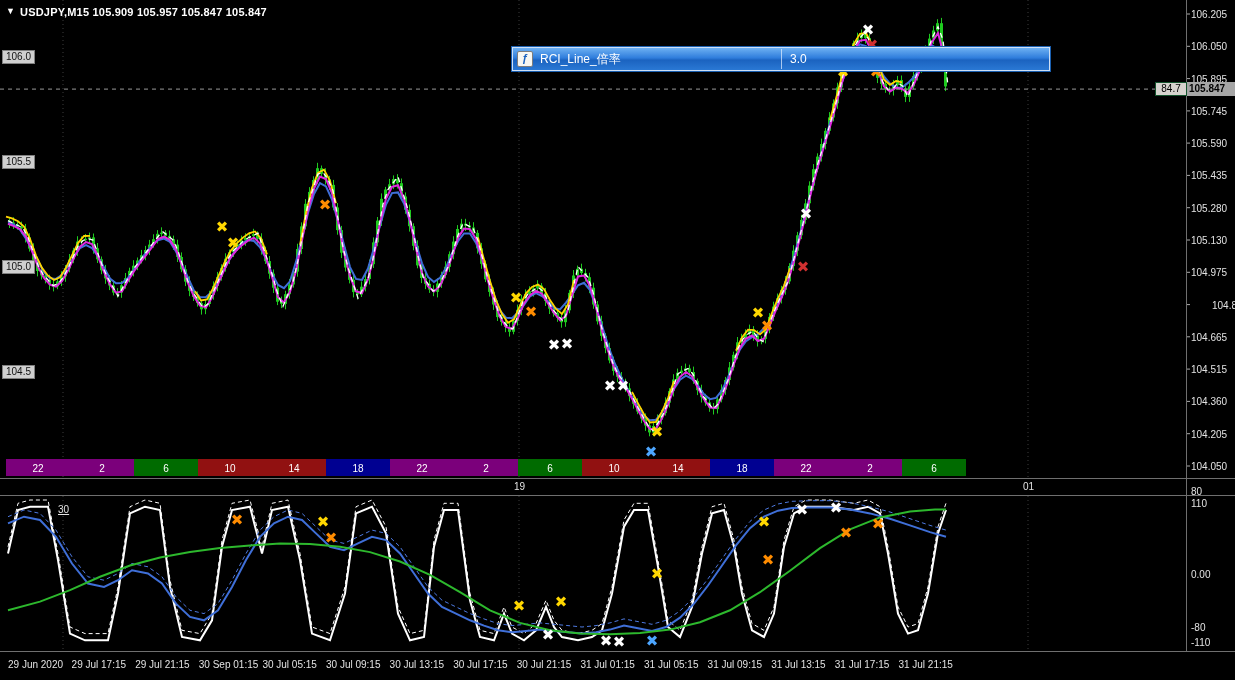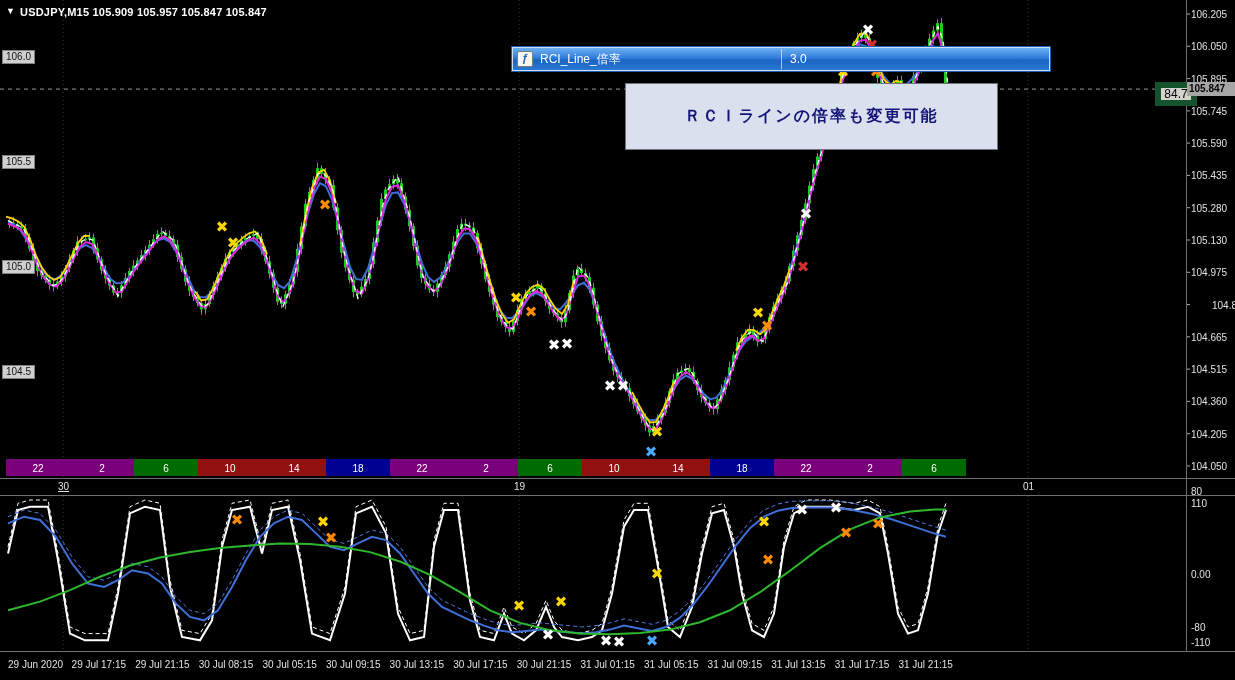--- a/index.html
+++ b/index.html
@@ -17,21 +17,21 @@
              border:1px solid #cfe0f5;outline:1px solid #1a5fb0;display:flex;align-items:center;z-index:6;}
   #param-icon{width:14px;height:14px;margin-left:4px;background:#f7f7f2;border:1px solid #7d7d7d;
               color:#1b63c0;font-size:11px;font-weight:bold;line-height:13px;text-align:center;border-radius:2px;}
   #param-name{margin-left:7px;color:#fff;font-size:12px;}
   #param-div{position:absolute;left:268px;top:1px;bottom:1px;width:1px;background:rgba(230,240,255,.7);}
   #param-value{position:absolute;left:277px;color:#fff;font-size:12px;}
   #callout{position:absolute;left:625px;top:83px;width:371px;height:65px;background:#dae0ee;
            border:1px solid #6d727c;display:flex;align-items:center;justify-content:center;z-index:6;}
   #callout span{color:#14147a;font-size:16px;font-weight:bold;letter-spacing:2px;}
   #spread-badge{position:absolute;left:1155px;top:82px;width:30px;height:12px;background:#d6d3ce;
-                border:6px solid #14532d;color:#000;font-size:12px;line-height:12px;text-align:center;z-index:5;}
+                border:1px solid #14532d;color:#000;font-size:10px;line-height:12px;text-align:center;z-index:5;}
   #current-price{position:absolute;left:1187px;top:82px;width:48px;height:14px;background:#a6a6a6;
                  color:#000;font-size:10px;font-weight:bold;line-height:14px;padding-left:2px;z-index:5;}
   #sub-label{position:absolute;left:8px;top:499px;color:#ececec;font-size:10.5px;z-index:4;}
   .hsep{position:absolute;left:0;width:1235px;height:0;border-top:1px solid #6f6f6f;}
   #sep1{top:478px;} #sep2{top:495px;} #sep3{top:651px;}
   #vline-scale{position:absolute;left:1186px;top:0;width:1px;height:652px;background:#6f6f6f;}
 </style>
 </head>
 <body>
 
@@ -657,29 +657,29 @@
       <span class="left-price" style="left: 2px; top: 364.615px;">104.5</span>
     </div>
   <div id="sub-scale" class="layer">
       <span class="axis-label" style="left: 1191px; top: 498px;">110</span>
       <span class="axis-label" style="left: 1191px; top: 486px; text-align: right;">80</span>
       <span class="axis-label" style="left: 1191px; top: 568.5px;">0.00</span>
       <span class="axis-label" style="left: 1191px; top: 621.955px;">-80</span>
       <span class="axis-label" style="left: 1191px; top: 637px;">-110</span>
     </div>
   <div id="date-strip" class="layer">
-      <span class="axis-label" style="left: 58px; top: 481px; text-decoration: underline;">30</span>
+      <span class="axis-label" style="left: 58px; top: 504px; text-decoration: underline;">30</span>
       <span class="axis-label" style="left: 514px; top: 481px;">19</span>
       <span class="axis-label" style="left: 1023px; top: 481px;">01</span>
     </div>
   <div id="time-axis" class="layer">
       <span class="axis-label" style="left: 8px; top: 659px;">29 Jun 2020</span>
       <span class="axis-label" style="left: 71.6px; top: 659px;">29 Jul 17:15</span>
       <span class="axis-label" style="left: 135.2px; top: 659px;">29 Jul 21:15</span>
-      <span class="axis-label" style="left: 198.8px; top: 659px;">30 Jul 08:15</span>
+      <span class="axis-label" style="left: 198.8px; top: 659px;">30 Sep 01:15</span>
       <span class="axis-label" style="left: 262.4px; top: 659px;">30 Jul 05:15</span>
       <span class="axis-label" style="left: 326px; top: 659px;">30 Jul 09:15</span>
       <span class="axis-label" style="left: 389.6px; top: 659px;">30 Jul 13:15</span>
       <span class="axis-label" style="left: 453.2px; top: 659px;">30 Jul 17:15</span>
       <span class="axis-label" style="left: 516.8px; top: 659px;">30 Jul 21:15</span>
       <span class="axis-label" style="left: 580.4px; top: 659px;">31 Jul 01:15</span>
       <span class="axis-label" style="left: 644px; top: 659px;">31 Jul 05:15</span>
       <span class="axis-label" style="left: 707.6px; top: 659px;">31 Jul 09:15</span>
       <span class="axis-label" style="left: 771.2px; top: 659px;">31 Jul 13:15</span>
       <span class="axis-label" style="left: 834.8px; top: 659px;">31 Jul 17:15</span>
@@ -689,16 +689,13 @@
   <div id="spread-badge">84.7</div>
   <div id="current-price">105.847</div>
 
   <div id="param-row">
     <span id="param-icon">ƒ</span>
     <span id="param-name">RCI_Line_倍率</span>
     <span id="param-div"></span>
     <span id="param-value">3.0</span>
   </div>
 
-  <div id="callout">
-    <span>ＲＣＩラインの倍率も変更可能</span>
-  </div>
 </div>
 
 </body></html>

